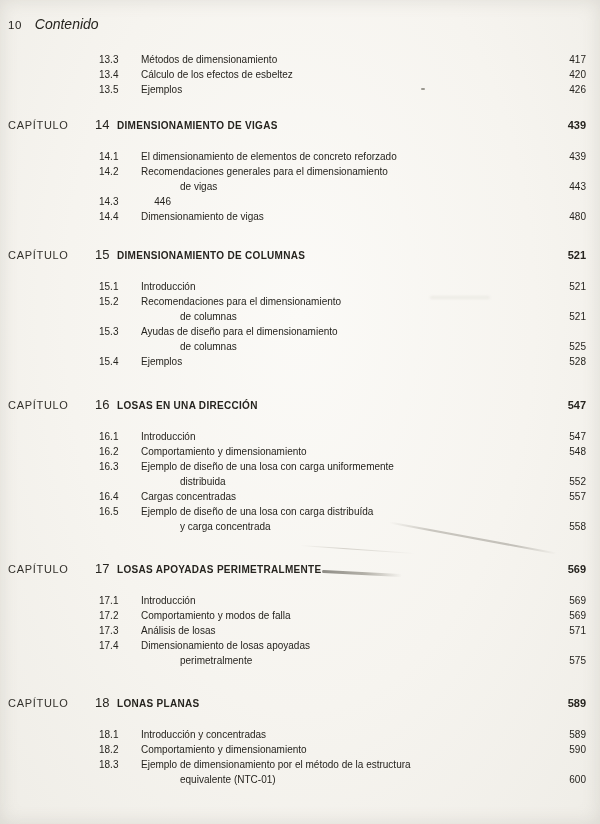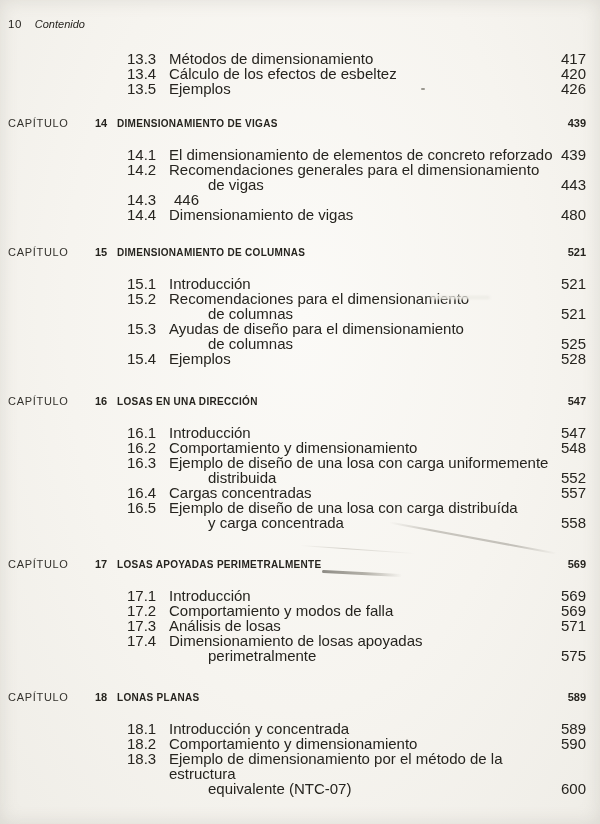--- a/index.html
+++ b/index.html
@@ -13,36 +13,36 @@
     box-shadow: inset 0 0 18px rgba(120,115,105,0.18);
     font-family: "Liberation Sans", "DejaVu Sans", sans-serif;
     color: #26241f;
     overflow: hidden;
   }
   .content { padding: 17px 14px 0 8px; }
 
   
   .header { display:flex; align-items: baseline; line-height:15px; }
   .pagenum { font-size: 11.5px; letter-spacing: .5px; }
-  .doctitle { font-size: 11px; font-style: italic; margin-left: 13px; }
+  .doctitle { font-size: 14px; font-style: italic; margin-left: 13px; }
 
   
   .lead-block { margin-top: 19px; }
   .sections { margin-top: 16px; }
-  .sec-row { display: flex; margin-left: 119px; line-height: 15px; font-size: 15px; }
+  .sec-row { display: flex; margin-left: 91px; line-height: 15px; font-size: 10px; }
   .sec-num { width: 42px; flex: 0 0 42px; align-self: flex-start; }
   .sec-title { flex: 1 1 auto; }
   .sec-title .cont { margin-left: 39px; }
   .sec-page { align-self: flex-end; text-align: right; min-width: 30px; }
 
   .chapter-row { display: flex; align-items: baseline; line-height: 15px; }
   .ch-0 { margin-top: 20px; } .ch-1 { margin-top: 23px; } .ch-2 { margin-top: 28px; }
   .ch-3 { margin-top: 27px; } .ch-4 { margin-top: 27px; }
   .ch-label { flex: 0 0 87px; font-size: 11px; letter-spacing: .7px; color:#33312c; }
-  .ch-num { flex: 0 0 22px; font-size: 11px; font-weight: bold; }
+  .ch-num { flex: 0 0 22px; font-size: 13px; font-weight: normal; }
   .ch-title { flex: 1 1 auto; font-size: 10px; font-weight: bold; letter-spacing: .3px; }
   .ch-page { font-size: 11px; font-weight: bold; text-align: right; min-width: 30px; }
 
   
   .artifact { position: absolute; pointer-events: none; }
   .scratch1 { left: 388px; top: 537px; width: 170px; height: 1.5px;
     background: linear-gradient(90deg, transparent, #c9c6bf 25%, #c3c0b9 75%, transparent);
     transform: rotate(10.5deg); }
   .scratch2 { left: 300px; top: 549px; width: 115px; height: 1px;
     background: linear-gradient(90deg, transparent, #d4d1ca 40%, transparent);
@@ -255,36 +255,36 @@
           <div class="chapter-row">
             <span class="ch-label">CAPÍTULO</span>
             <span class="ch-num">18</span>
             <span class="ch-title">LONAS PLANAS</span>
             <span class="ch-page">589</span>
           </div>
           <div class="sections">
             <div class="sec-row">
               <span class="sec-num">18.1</span>
               <span class="sec-title">
-                <div class="ln0">Introducción y concentrada</div>
+                <div class="ln0">Introducción y concentradas</div>
               </span>
               <span class="sec-page">589</span>
             </div>
             <div class="sec-row">
               <span class="sec-num">18.2</span>
               <span class="sec-title">
                 <div class="ln0">Comportamiento y dimensionamiento</div>
               </span>
               <span class="sec-page">590</span>
             </div>
             <div class="sec-row">
               <span class="sec-num">18.3</span>
               <span class="sec-title">
                 <div class="ln0">Ejemplo de dimensionamiento por el método de la estructura</div>
-                <div class="cont">equivalente (NTC-07)</div>
+                <div class="cont">equivalente (NTC-01)</div>
               </span>
               <span class="sec-page">600</span>
             </div>
           </div>
         </div>
       </div>
   </div>
 
   <div class="artifact scratch1"></div>
   <div class="artifact scratch2"></div>

